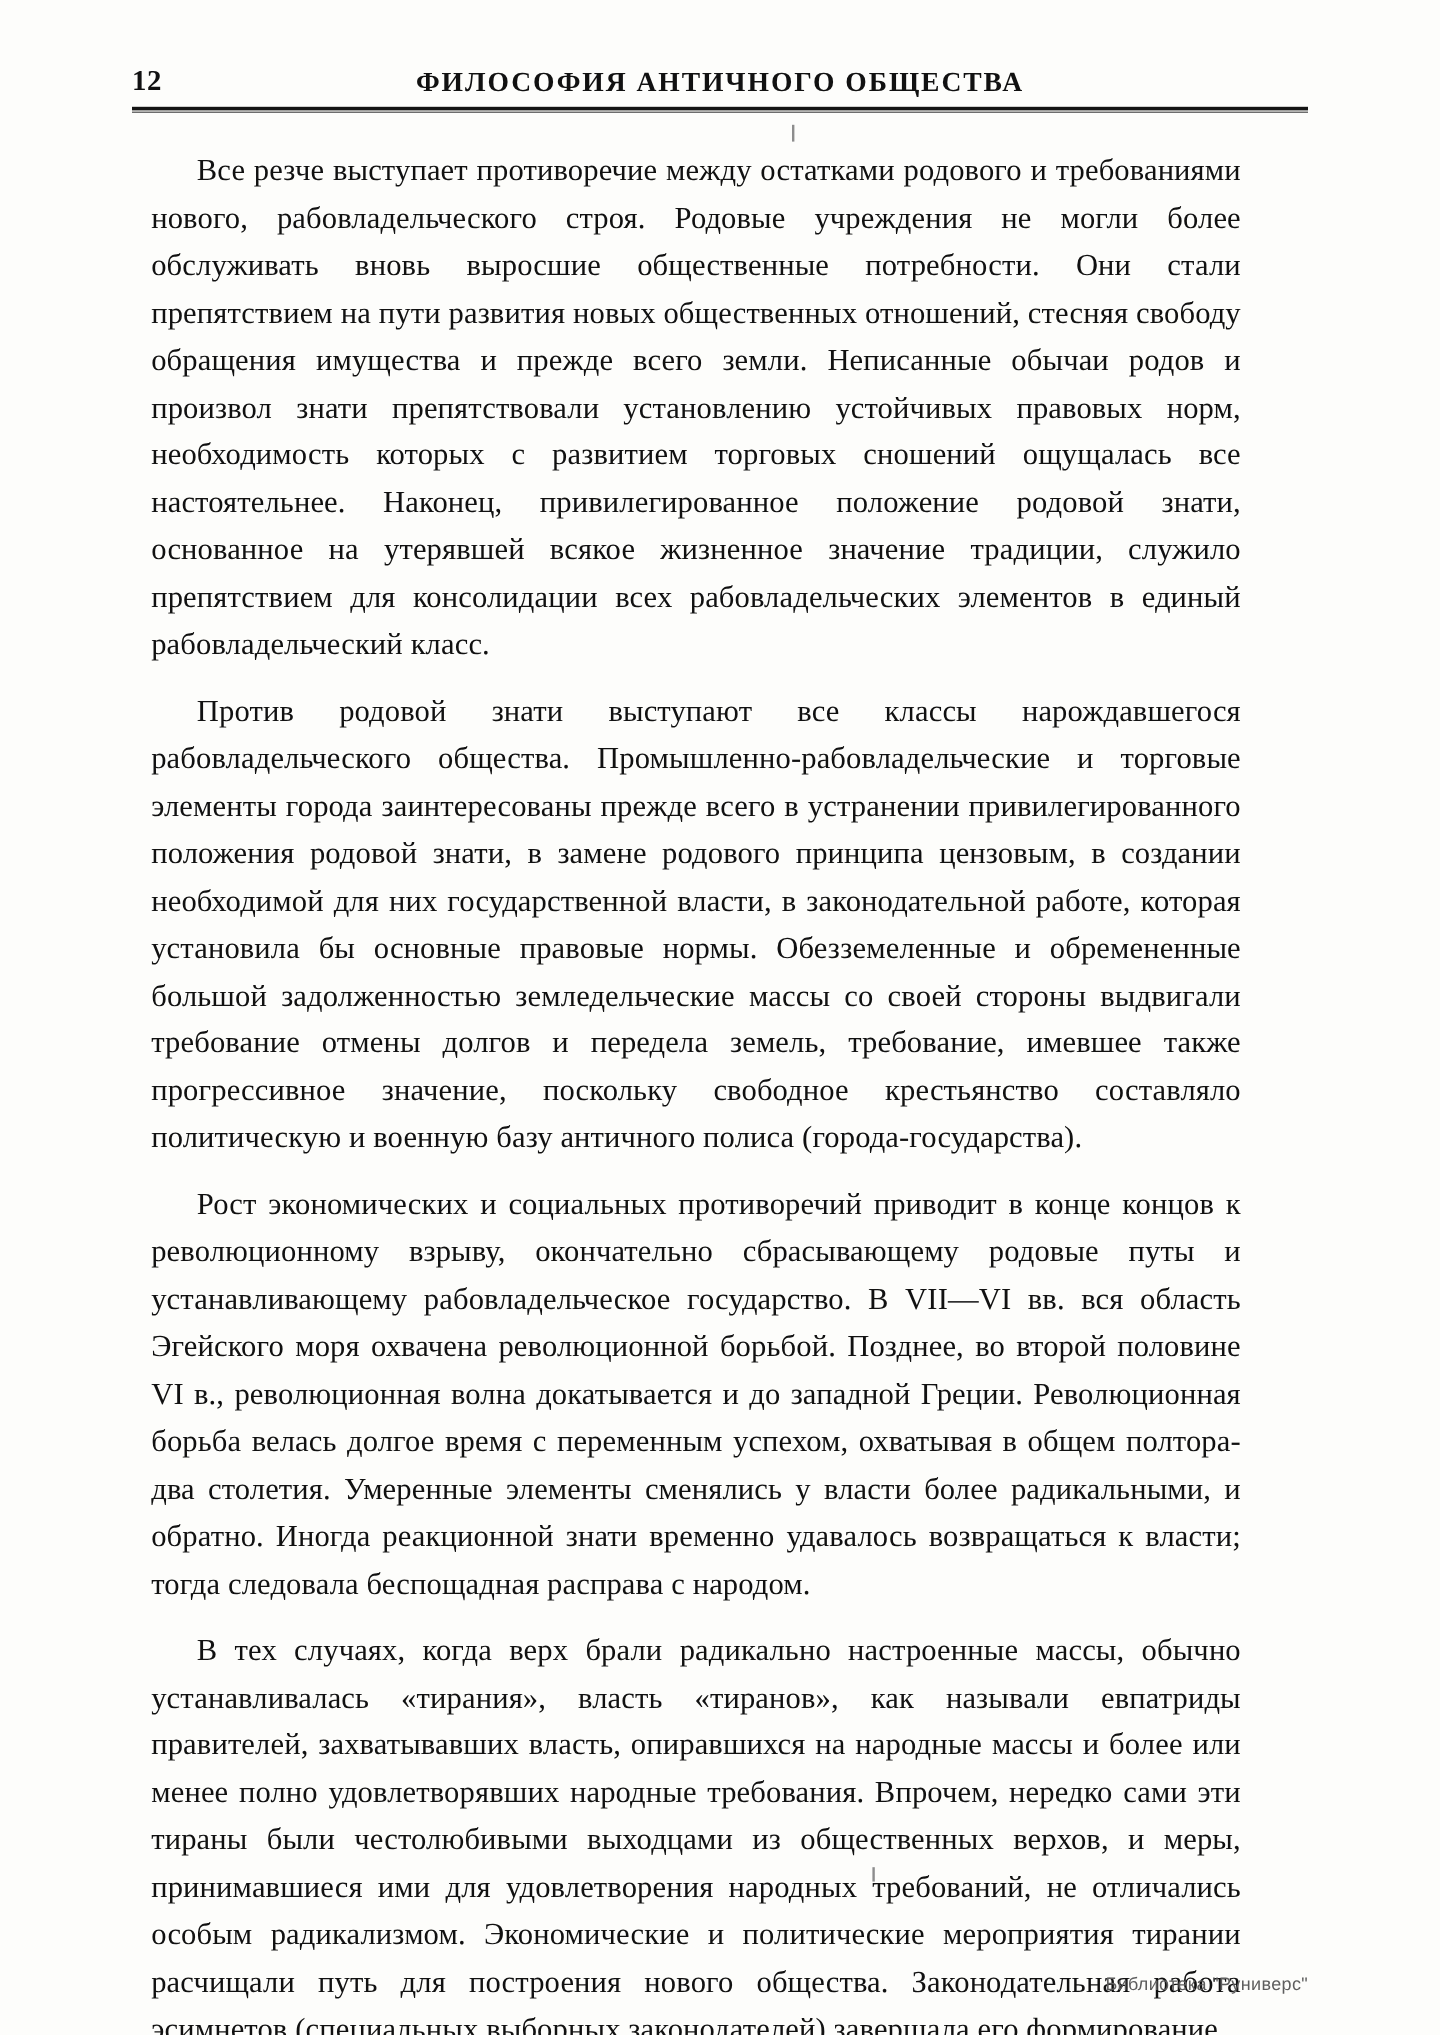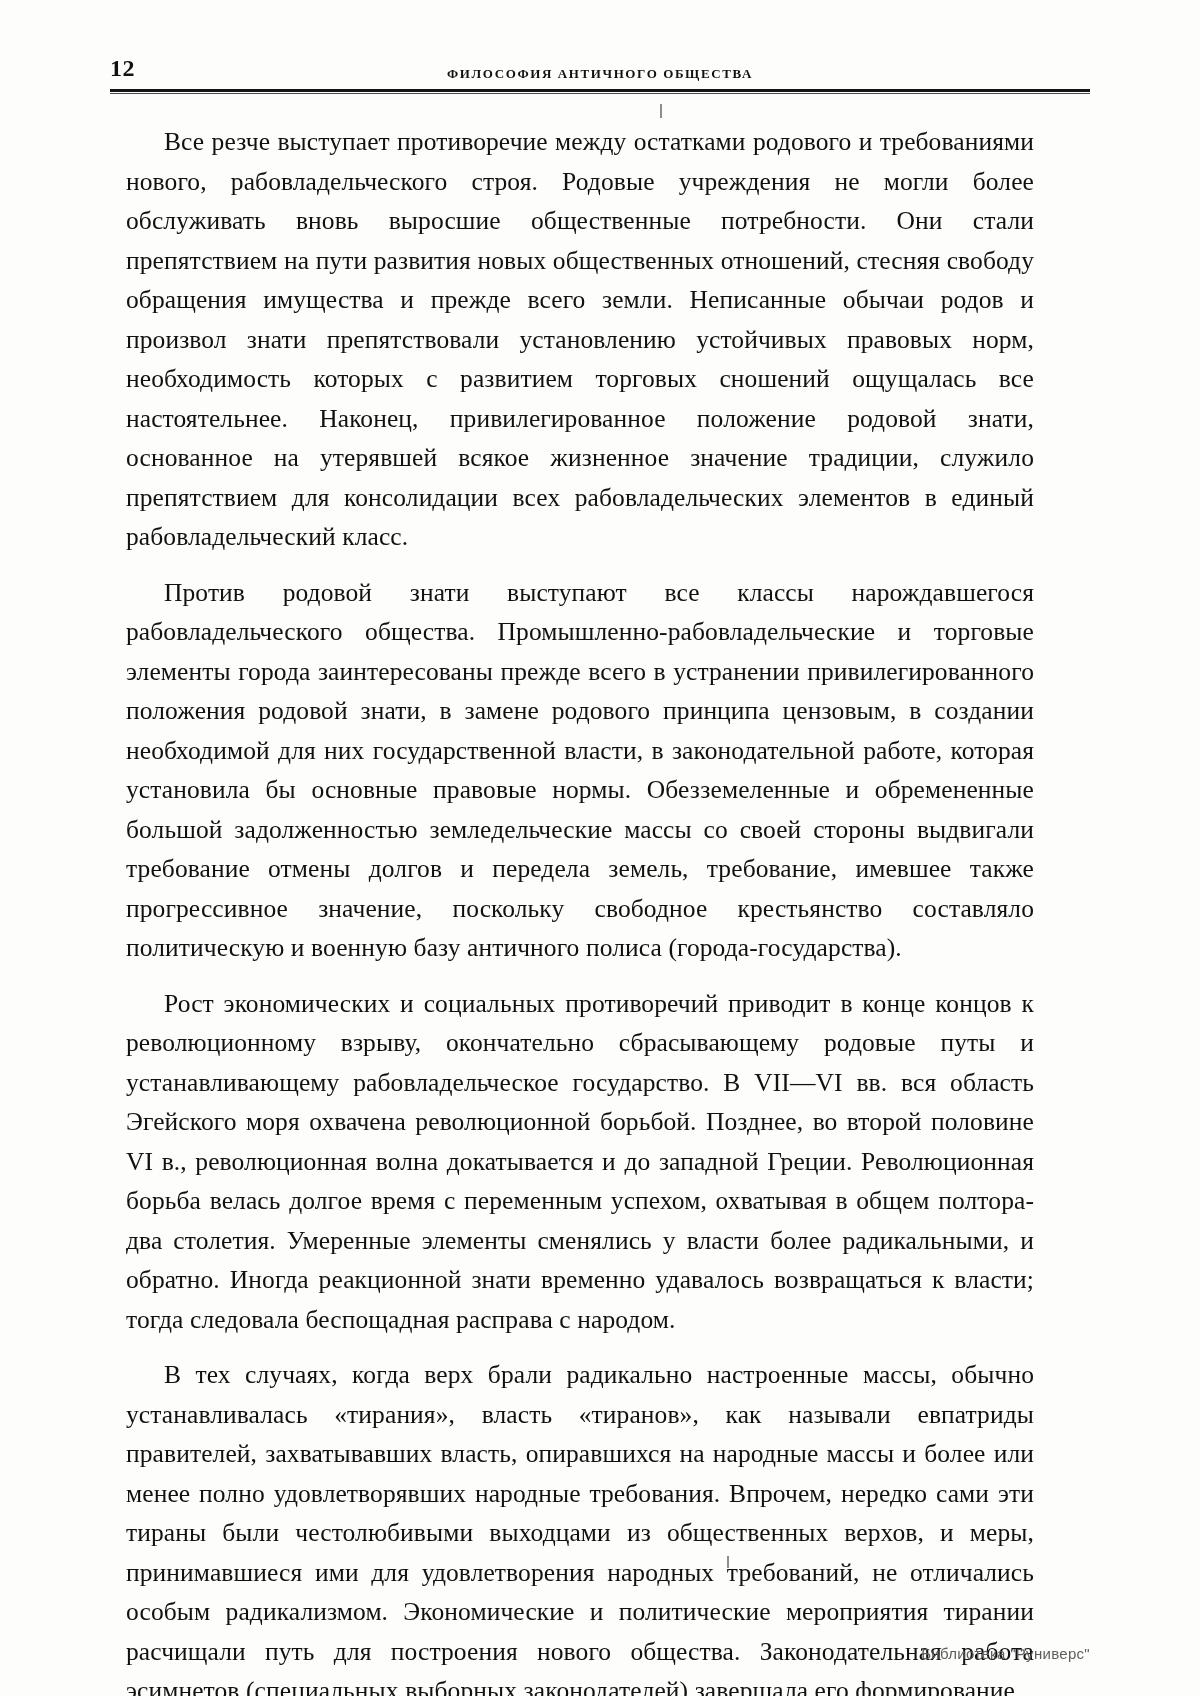--- a/index.html
+++ b/index.html
@@ -31,21 +31,21 @@
     font-family: "Liberation Serif", serif;
     font-size: 24px;
     font-weight: bold;
     letter-spacing: 0.5px;
     width: 120px;
   }
   .running-head {
     flex: 1;
     text-align: center;
     font-family: "Liberation Serif", serif;
-    font-size: 13px;
+    font-size: 23px;
     font-weight: bold;
     letter-spacing: 1.6px;
     text-transform: uppercase;
     padding-right: 120px;
   }
   .rule {
     margin-top: 7px;
     width: 980px;
     height: 3px;
     background: #141414;

